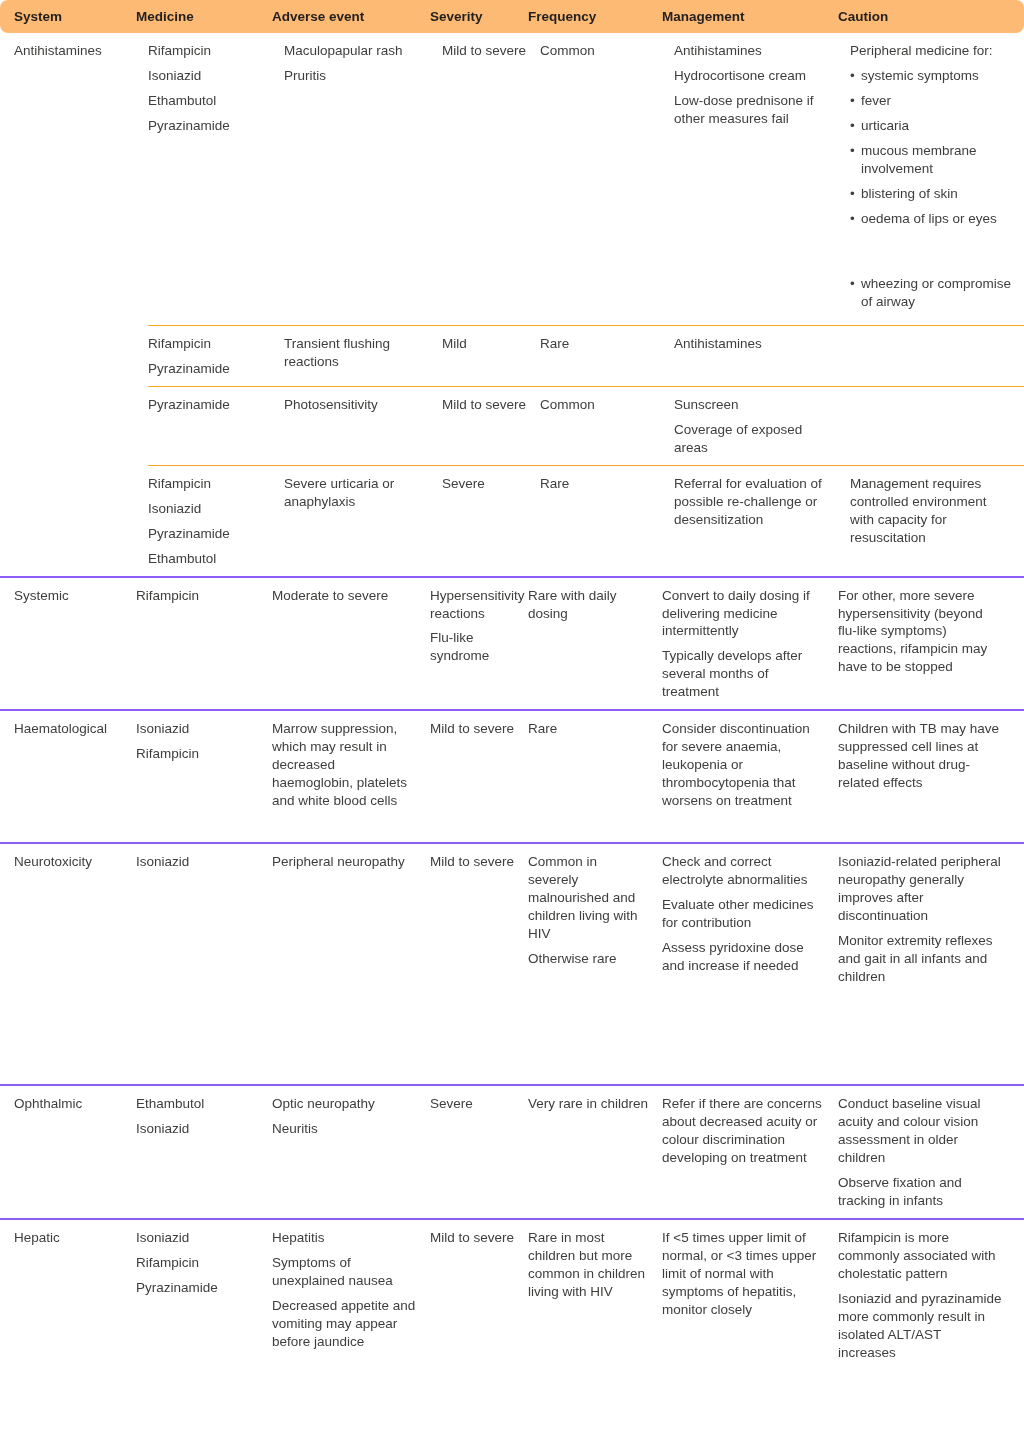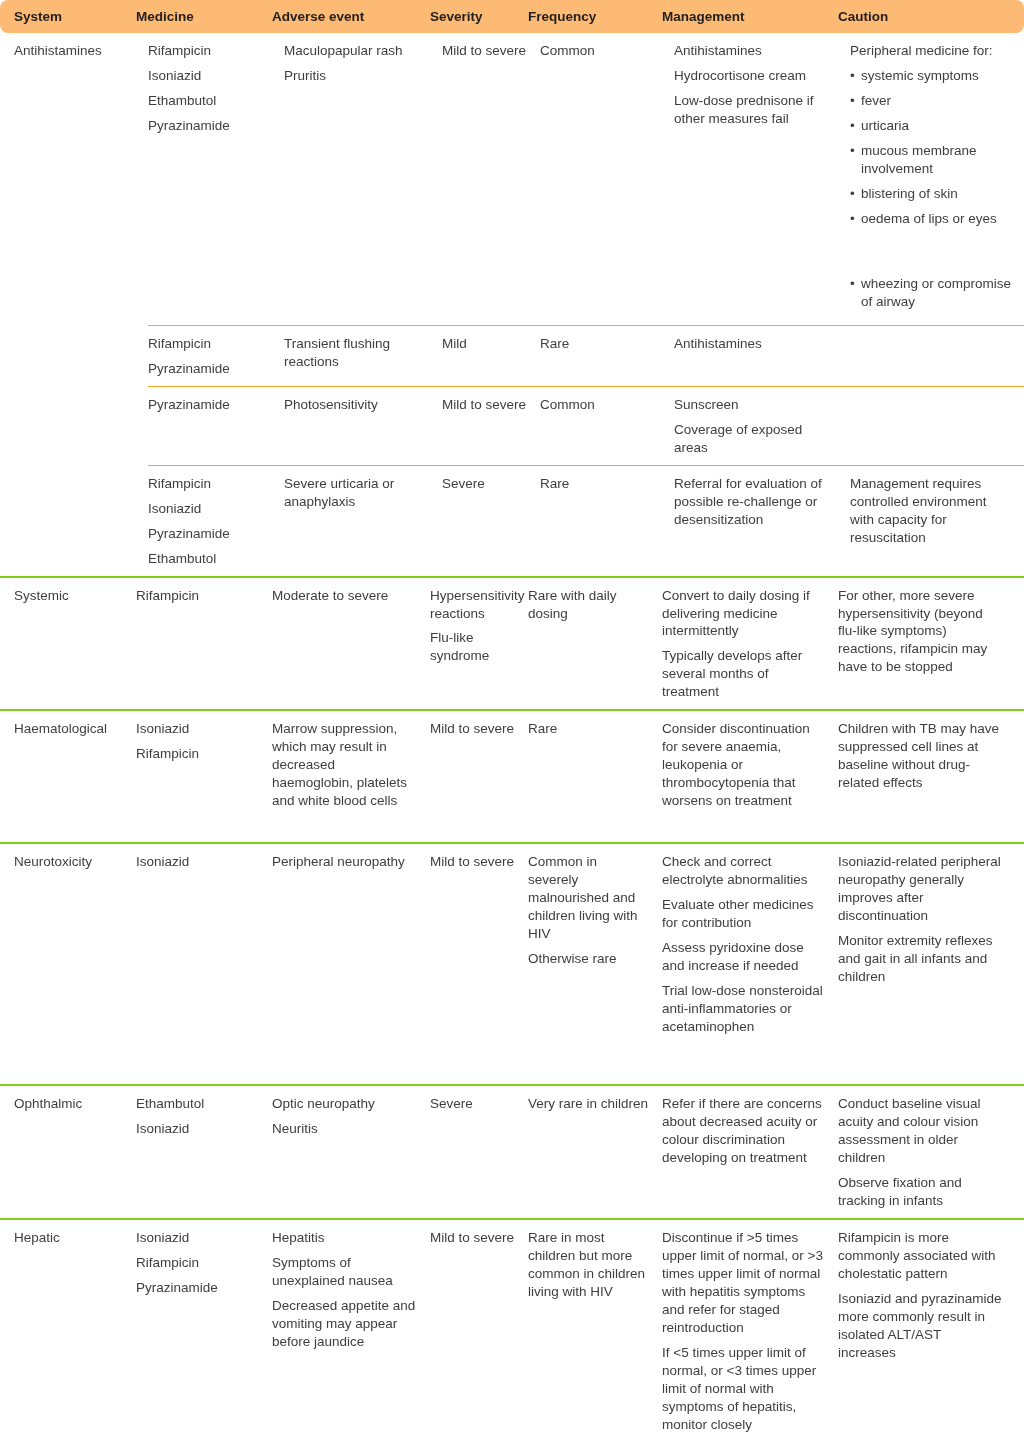--- a/index.html
+++ b/index.html
@@ -34,21 +34,21 @@
   
   .cell{padding:9px 12px 8px 0;}
   .cell p{margin:0 0 7px 0;}
   .cell p:last-child{margin-bottom:0;}
 
   
   .section{
     display:grid;
     grid-template-columns:122px 136px 158px 98px 134px 176px 176px;
     padding:0 10px 0 14px;
-    border-top:2px solid #84cc16;
+    border-top:2px solid #8b5cf6;
   }
 
   
   .section-multi{
     display:flex;
     padding:0 10px 0 14px;
   }
   .section-multi .syscol{width:122px;flex:0 0 122px;}
   .section-multi .subrows{flex:1;}
   .subrow{
@@ -272,21 +272,20 @@
       <p>Mild to severe</p>
     </div>
     <div class="cell">
       <p>Common in severely malnourished and children living with HIV</p>
       <p>Otherwise rare</p>
     </div>
     <div class="cell">
       <p>Check and correct electrolyte abnormalities</p>
       <p>Evaluate other medicines for contribution</p>
       <p>Assess pyridoxine dose and increase if needed</p>
-      <p>Trial low-dose nonsteroidal anti-inflammatories or acetaminophen</p>
     </div>
     <div class="cell">
       <p>Isoniazid-related peripheral neuropathy generally improves after discontinuation</p>
       <p>Monitor extremity reflexes and gait in all infants and children</p>
     </div>
   </div>
 
   <div class="section h-ophthalmic">
     <div class="cell">
       <p>Ophthalmic</p>
@@ -328,21 +327,20 @@
       <p>Symptoms of unexplained nausea</p>
       <p>Decreased appetite and vomiting may appear before jaundice</p>
     </div>
     <div class="cell">
       <p>Mild to severe</p>
     </div>
     <div class="cell">
       <p>Rare in most children but more common in children living with HIV</p>
     </div>
     <div class="cell">
-      <p>Discontinue if &gt;5 times upper limit of normal, or &gt;3 times upper limit of normal with hepatitis symptoms and refer for staged reintroduction</p>
       <p>If &lt;5 times upper limit of normal, or &lt;3 times upper limit of normal with symptoms of hepatitis, monitor closely</p>
     </div>
     <div class="cell">
       <p>Rifampicin is more commonly associated with cholestatic pattern</p>
       <p>Isoniazid and pyrazinamide more commonly result in isolated ALT/AST increases</p>
     </div>
   </div>
 
 </div>
 

